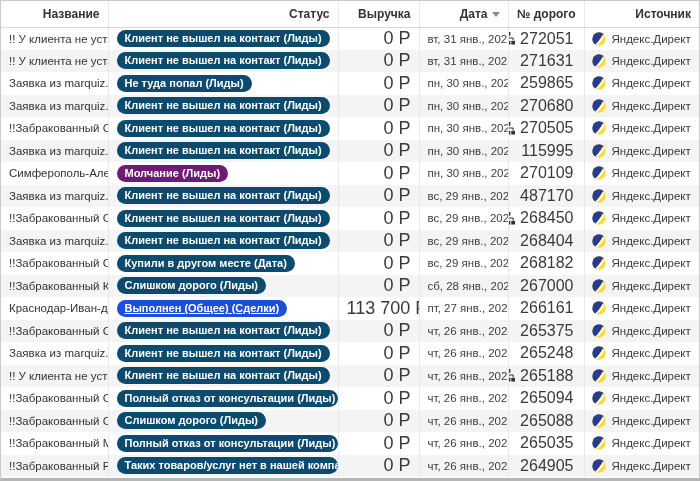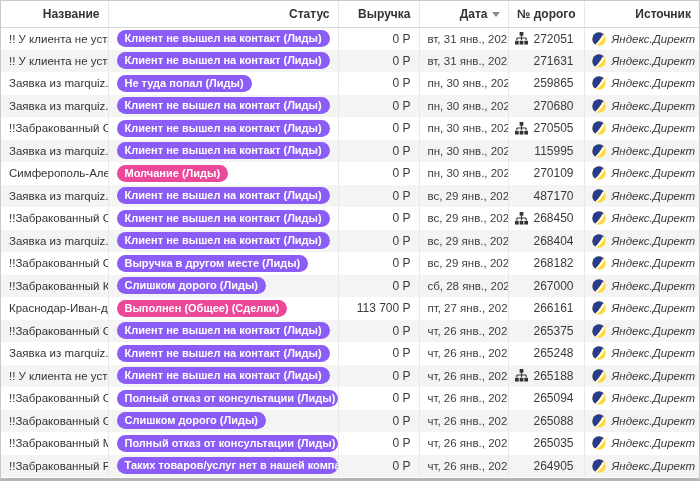--- a/index.html
+++ b/index.html
@@ -27,33 +27,33 @@
   tbody td {
     height:22.5px; font-size:11.5px; color:#3a3a3a; vertical-align:middle;
     border-right:1px solid #e8e8e8; white-space:nowrap; overflow:hidden; padding:0 8px;
   }
   tbody td:last-child { border-right:none; }
   tbody tr:nth-child(even) td { background:#f4f4f5; }
   tbody tr { cursor:pointer; }
 
   td.cell-name { color:#333; }
   td.cell-status { padding-right:0; }
-  td.cell-rev { text-align:right; font-size:12px;margin-top:16px; }
+  td.cell-rev { text-align:right; font-size:18px;margin-top:16px; }
   td.cell-date { color:#3d3d3d; font-size:11.5px; }
-  td.cell-visit { text-align:right; font-size:12px; padding-right:10px; }
-  td.cell-src { padding-left:7px; font-size:11.5px;font-style:italic; }
+  td.cell-visit { text-align:right; font-size:16px; padding-right:10px; }
+  td.cell-src { padding-left:7px; font-size:11.5px; }
 
   .badge {
     display:inline-block; max-width:100%; padding:2px 8px 3px; border-radius:9px;
     color:#fff; font-size:11px; font-weight:bold; line-height:12px;
     white-space:nowrap; overflow:hidden; vertical-align:middle;
   }
-  .badge--orange { background:#8b5cf6; }
-  .badge--blue   { background:#ec4899; }
-  .badge--green  { background:#ec4899; }
+  .badge--orange { background:#0c4a6e; }
+  .badge--blue   { background:#701a75; }
+  .badge--green  { background:#1d4ed8;text-decoration:underline; }
 
   .visit-wrap { display:flex; align-items:center; justify-content:flex-end; gap:5px; }
   .tree-icon { width:13px; height:13px; flex:0 0 auto; display:inline-block; }
   .tree-icon svg { display:block; width:13px; height:13px; }
 
   .src-wrap { display:flex; align-items:center; gap:6px; }
   .yd-icon { width:14px; height:14px; flex:0 0 auto; }
   .yd-icon svg { display:block; width:14px; height:14px; }
 
   .sort-arrow {
@@ -422,21 +422,21 @@
             <path d="M5.2 21.4 C 11 17.6 15.6 12.4 18.2 4.6 L 21.2 8.2 C 17.8 14.6 12.8 19.2 8.6 22.4 Z" fill="#ffffff"></path>
           </svg>
         </span>
         <span>Яндекс.Директ</span>
       </span>
     </td>
   </tr>
         <tr>
     <td class="cell-name">!!Забракованный Си...</td>
     <td class="cell-status">
-      <span class="badge badge--orange">Выручка в другом месте (Лиды)</span>
+      <span class="badge badge--orange">Купили в другом месте (Дата)</span>
     </td>
     <td class="cell-rev">0 Р</td>
     <td class="cell-date">вс, 29 янв., 2023...</td>
     <td class="cell-visit">
       <span class="visit-wrap">
         <span class="tree-icon" style="visibility: hidden;">
           <svg viewBox="0 0 14 14" xmlns="http://www.w3.org/2000/svg">
             <rect x="5" y="0" width="4" height="4" fill="#333"></rect>
             <path d="M7 4 v2 M2 6.5 h10 M2 6.5 v2.5 M7 6.5 v2.5 M12 6.5 v2.5" stroke="#333" stroke-width="1.2" fill="none"></path>
             <rect x="0" y="9.5" width="4" height="4" fill="#333"></rect>

